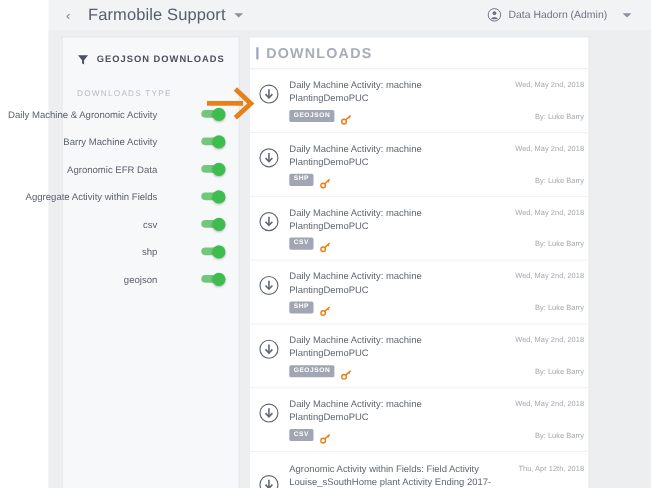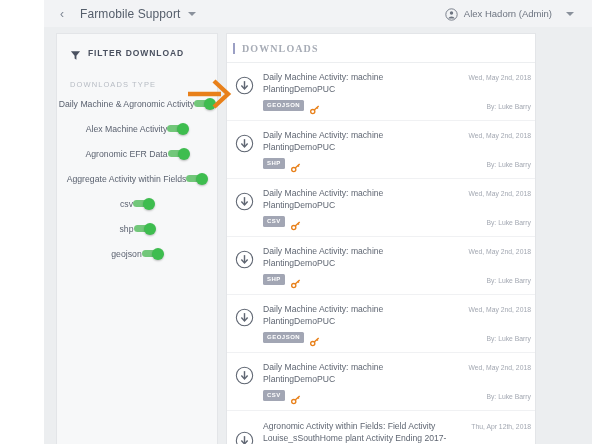--- a/index.html
+++ b/index.html
@@ -17,21 +17,21 @@
     position: absolute; left: 44px; top: 0; width: 548px; height: 27px;
     background: #f2f3f5;
     display: flex; align-items: center;
   }
   .back-chevron {
     margin-left: 12px; width: 12px; height: 14px;
     color: #7b8391; font-size: 12px; line-height: 14px; text-align: center;
     cursor: pointer;
   }
   .app-title {
-    margin-left: 12px; font-size: 12px; color: #555e6b; letter-spacing: .1px;
+    margin-left: 12px; font-size: 15px; color: #555e6b; letter-spacing: .1px;
   }
   .caret {
     width: 0; height: 0; margin-left: 8px;
     border-left: 4px solid transparent; border-right: 4px solid transparent;
     border-top: 4px solid #8a919c;
   }
   .user-area {
     margin-left: auto; margin-right: 18px;
     display: flex; align-items: center; gap: 6px;
   }
@@ -58,22 +58,22 @@
   .funnel { width: 11px; height: 11px; display: block; }
   .filter-head-label {
     font-size: 8.5px; font-weight: bold; letter-spacing: .9px; color: #4a5man;
     color: #4a5160;
   }
   .section-label {
     font-size: 7.5px; letter-spacing: 1.1px; color: #b7bcc4;
     padding: 0 0 0 13px; margin-top: 22px;
   }
   .filter-row {
-    display: flex; align-items: center; justify-content: center;
-    padding: 0 13px 0 13px; height: 21px; margin-top: 4px;
+    display: flex; align-items: center; justify-content: flex-end;
+    padding: 0 13px 0 13px; height: 21px; margin-top: 4px; gap: 40px;
   }
   .filter-row:first-of-type { margin-top: 7px; }
   .filter-row-label { font-size: 8.7px; color: #5b6personal; color: #5b6270; white-space: nowrap; }
   .toggle {
     position: relative; width: 21px; height: 7px; border-radius: 4px;
     background: #72c77a; flex: 0 0 auto;
   }
   .toggle .knob {
     position: absolute; right: -1px; top: -2.5px;
     width: 12px; height: 12px; border-radius: 50%;
@@ -90,22 +90,22 @@
     overflow: hidden;
   }
   .dl-head {
     height: 29px; display: flex; align-items: center;
     border-bottom: 1px solid #eceef0;
   }
   .dl-head-bar {
     width: 2px; height: 11px; background: #9b9fc4; margin-left: 6px;
   }
   .dl-head-label {
-    margin-left: 7px; font-size: 10px; letter-spacing: 1.1px;
-    color: #a7acb6; font-weight: bold; font-family: Liberation Serif, serif;
+    margin-left: 7px; font-size: 13px; letter-spacing: 1.1px;
+    color: #a7acb6; font-weight: bold;
   }
 
   .dl-row {
     position: relative; display: flex; align-items: flex-start;
     padding: 9px 4px 9px 8px;
     border-bottom: 1px solid #f0f1f3;
     min-height: 38px;
   }
   .dl-row.tall { padding-top: 10px; padding-bottom: 10px; }
 
@@ -151,47 +151,47 @@
     <div class="caret"></div>
 
     <div class="user-area">
       <span class="avatar-ico">
         <svg viewBox="0 0 16 16" width="13" height="13">
           <circle cx="8" cy="8" r="7" fill="none" stroke="#6d7480" stroke-width="1.1"></circle>
           <circle cx="8" cy="6.1" r="2.1" fill="#6d7480"></circle>
           <path d="M3.9 13 A4.6 4.6 0 0 1 12.1 13 Z" fill="#6d7480"></path>
         </svg>
       </span>
-      <span class="user-name">Alex Hadorn (Admin)</span>
+      <span class="user-name">Data Hadorn (Admin)</span>
       <span class="caret"></span>
     </div>
   </div>
 
   <div class="page-bg"></div>
 
   <div class="filter-panel">
     <div class="filter-head">
       <span class="funnel">
         <svg viewBox="0 0 12 12" width="11" height="11">
           <path d="M1 1.4 H11 L7 6.2 V10.6 L5 9.3 V6.2 Z" fill="#4a5160"></path>
         </svg>
       </span>
-      <span class="filter-head-label">FILTER DOWNLOAD</span>
+      <span class="filter-head-label">GEOJSON DOWNLOADS</span>
     </div>
 
     <div class="section-label">DOWNLOADS TYPE</div>
 
     <div class="filter-row">
       <span class="filter-row-label">Daily Machine &amp; Agronomic Activity</span>
       <span class="toggle">
           <span class="knob"></span>
         </span>
     </div>
     <div class="filter-row">
-      <span class="filter-row-label">Alex Machine Activity</span>
+      <span class="filter-row-label">Barry Machine Activity</span>
       <span class="toggle">
           <span class="knob"></span>
         </span>
     </div>
     <div class="filter-row">
       <span class="filter-row-label">Agronomic EFR Data</span>
       <span class="toggle">
           <span class="knob"></span>
         </span>
     </div>

